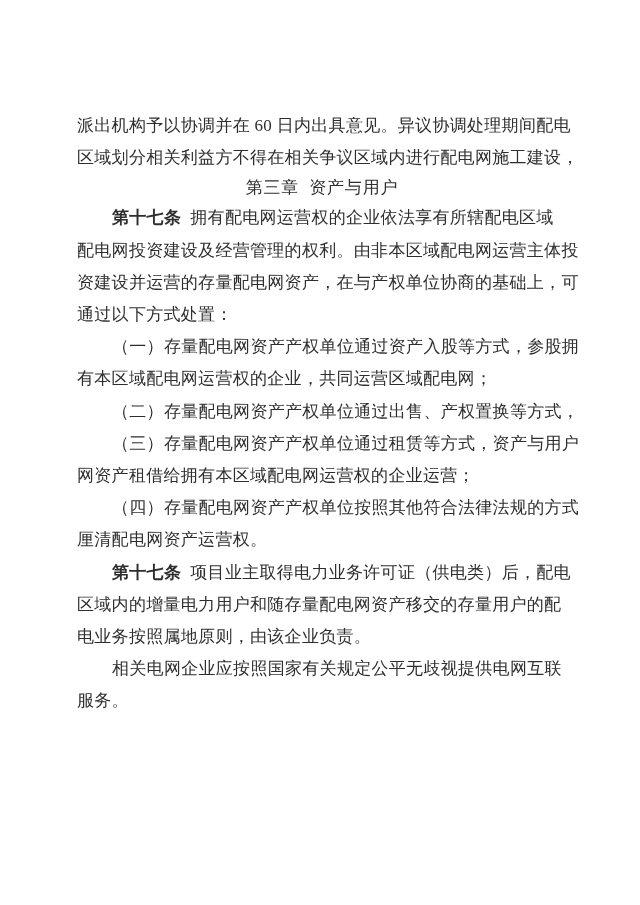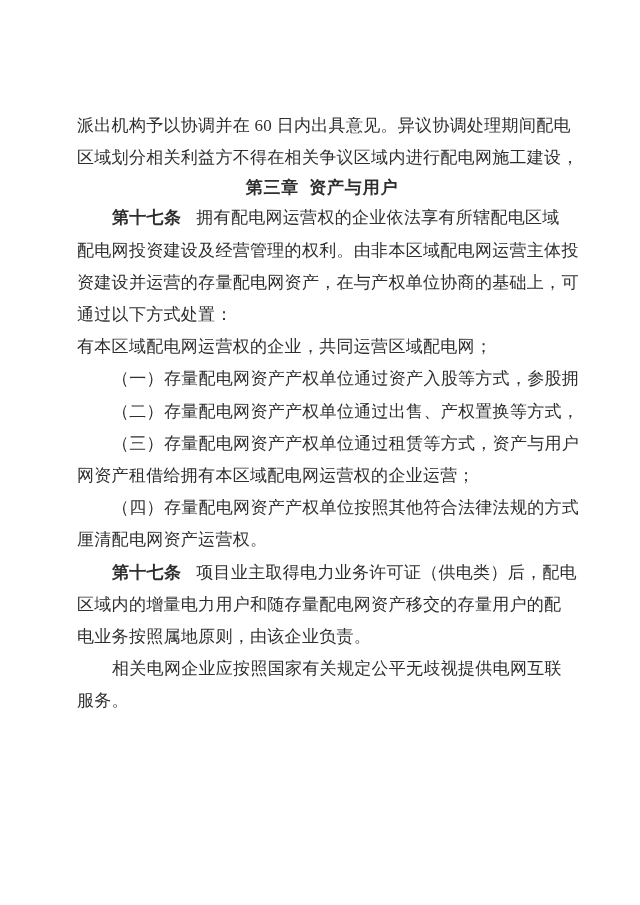--- a/index.html
+++ b/index.html
@@ -18,26 +18,26 @@
     top: 110px;
     width: 490px;
     font-size: 17px;
     line-height: 32.2px;
     letter-spacing: 0.3px;
   }
   .line { white-space: pre; }
   .line.p { text-indent: 35px; }
   .line.h {
     text-align: center;
-    font-weight: bold;
+    font-weight: normal;
     line-height: 28px;
     letter-spacing: 0.8px;
     text-indent: 0;
   }
-  .term { font-weight: bold; margin-right: 6px; }
+  .term { font-weight: bold; }
   .pagenum {
     position: absolute;
     left: 57px;
     top: 801px;
     font-size: 16px;
     letter-spacing: 0.5px;
     color: #2e2e2e;
   }
 </style>
 </head>
@@ -45,22 +45,22 @@
 
 <div class="page">
   <div class="doc">
       <div class="line c"><span>派出机构予以协调并在 60 日内出具意见。异议协调处理期间配电</span></div>
       <div class="line c"><span>区域划分相关利益方不得在相关争议区域内进行配电网施工建设，</span></div>
       <div class="line h"><span>第三章  资产与用户</span></div>
       <div class="line p"><span class="term">第十七条</span><span>  拥有配电网运营权的企业依法享有所辖配电区域</span></div>
       <div class="line c"><span>配电网投资建设及经营管理的权利。由非本区域配电网运营主体投</span></div>
       <div class="line c"><span>资建设并运营的存量配电网资产，在与产权单位协商的基础上，可</span></div>
       <div class="line c"><span>通过以下方式处置：</span></div>
+      <div class="line p"><span>（一）存量配电网资产产权单位通过资产入股等方式，参股拥</span></div>
       <div class="line c"><span>有本区域配电网运营权的企业，共同运营区域配电网；</span></div>
-      <div class="line p"><span>（一）存量配电网资产产权单位通过资产入股等方式，参股拥</span></div>
       <div class="line p"><span>（二）存量配电网资产产权单位通过出售、产权置换等方式，</span></div>
       <div class="line p"><span>（三）存量配电网资产产权单位通过租赁等方式，资产与用户</span></div>
       <div class="line c"><span>网资产租借给拥有本区域配电网运营权的企业运营；</span></div>
       <div class="line p"><span>（四）存量配电网资产产权单位按照其他符合法律法规的方式</span></div>
       <div class="line c"><span>厘清配电网资产运营权。</span></div>
       <div class="line p"><span class="term">第十七条</span><span>  项目业主取得电力业务许可证（供电类）后，配电</span></div>
       <div class="line c"><span>区域内的增量电力用户和随存量配电网资产移交的存量用户的配</span></div>
       <div class="line c"><span>电业务按照属地原则，由该企业负责。</span></div>
       <div class="line p"><span>相关电网企业应按照国家有关规定公平无歧视提供电网互联</span></div>
       <div class="line c"><span>服务。</span></div>

